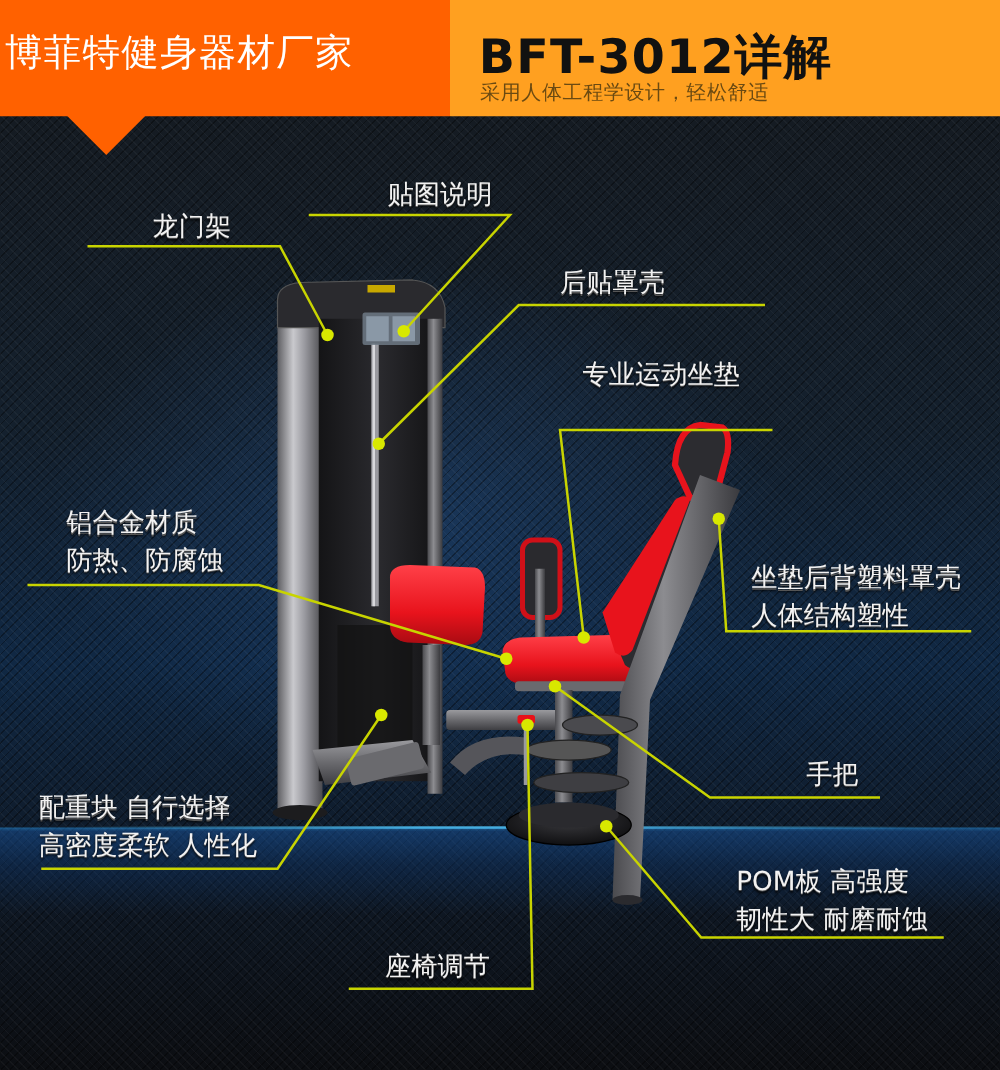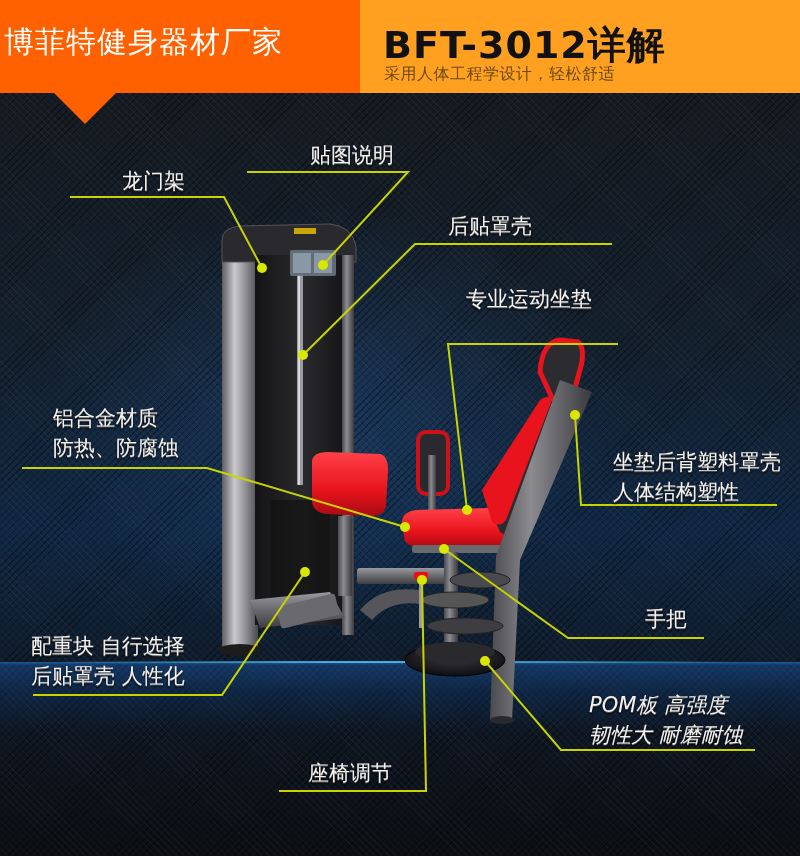--- a/index.html
+++ b/index.html
@@ -182,31 +182,31 @@
   <div class="label" style="left:448px; top:211px;">
     <div>后贴罩壳</div>
   </div>
   <div class="label" style="left:466px; top:284px;">
     <div>专业运动坐垫</div>
   </div>
   <div class="label" style="left:53px; top:403px;">
     <div>铝合金材质</div>
     <div>防热、防腐蚀</div>
   </div>
-  <div class="label" style="left:601px; top:447px;margin-left:12px;">
+  <div class="label" style="left:601px; top:447px;">
     <div>坐垫后背塑料罩壳</div>
     <div>人体结构塑性</div>
   </div>
   <div class="label" style="left:645px; top:604px;">
     <div>手把</div>
   </div>
   <div class="label" style="left:31px; top:631px;">
     <div>配重块 自行选择</div>
-    <div>后贴罩壳  人性化</div>
-  </div>
-  <div class="label" style="left:589px; top:690px;font-style:italic;">
+    <div>高密度柔软  人性化</div>
+  </div>
+  <div class="label" style="left:589px; top:690px;">
     <div>POM板 高强度</div>
     <div>韧性大 耐磨耐蚀</div>
   </div>
   <div class="label" style="left:308px; top:758px;">
     <div>座椅调节</div>
   </div>
 </div>
 
 </body></html>

